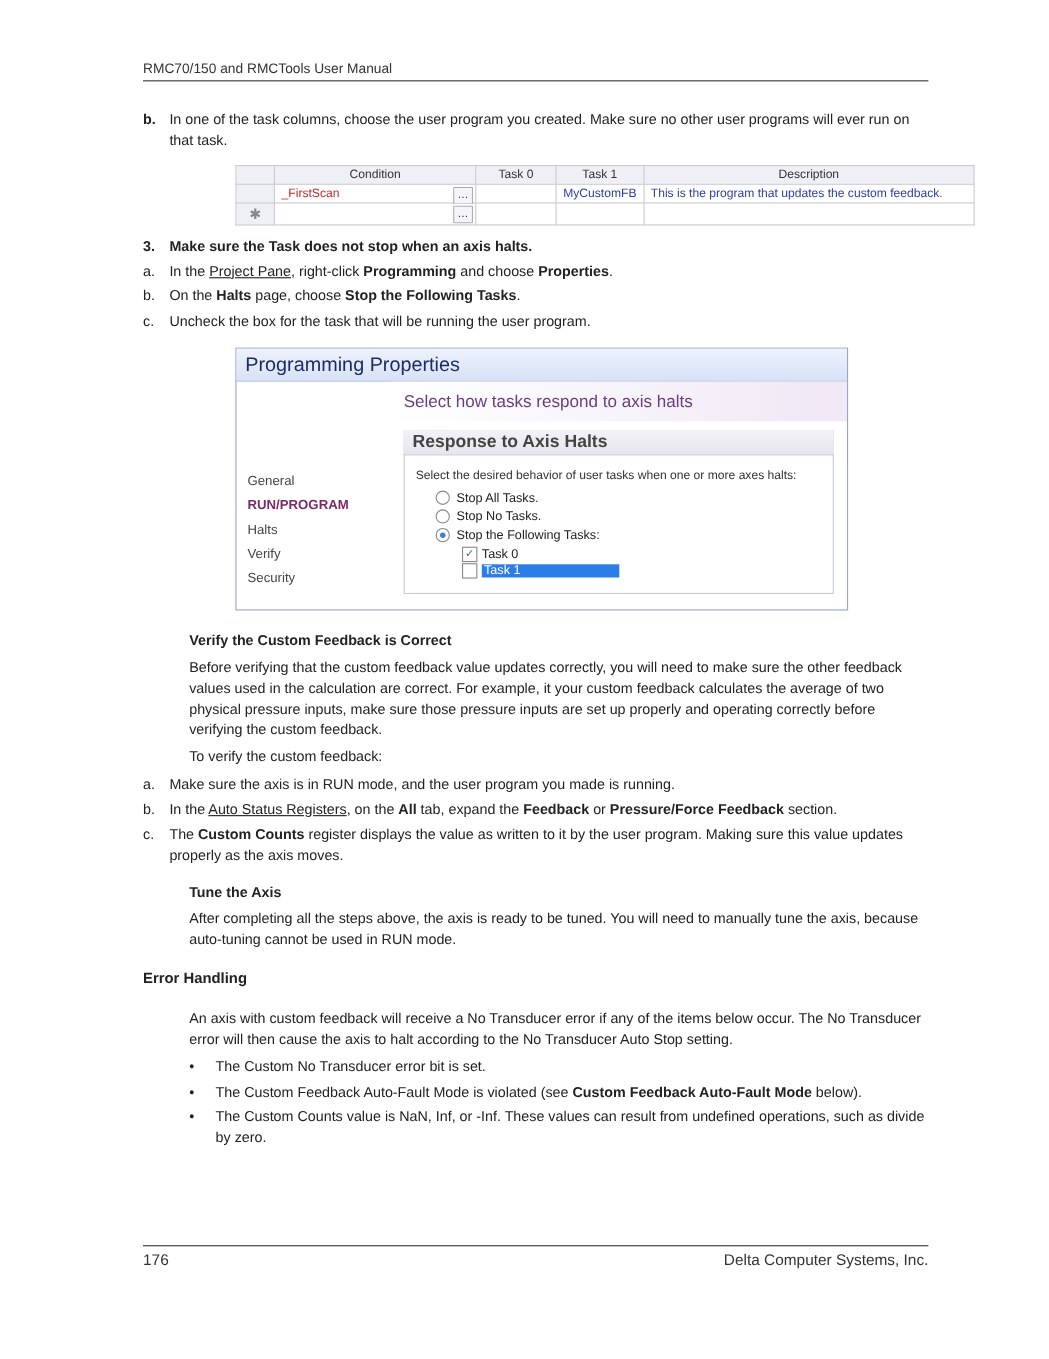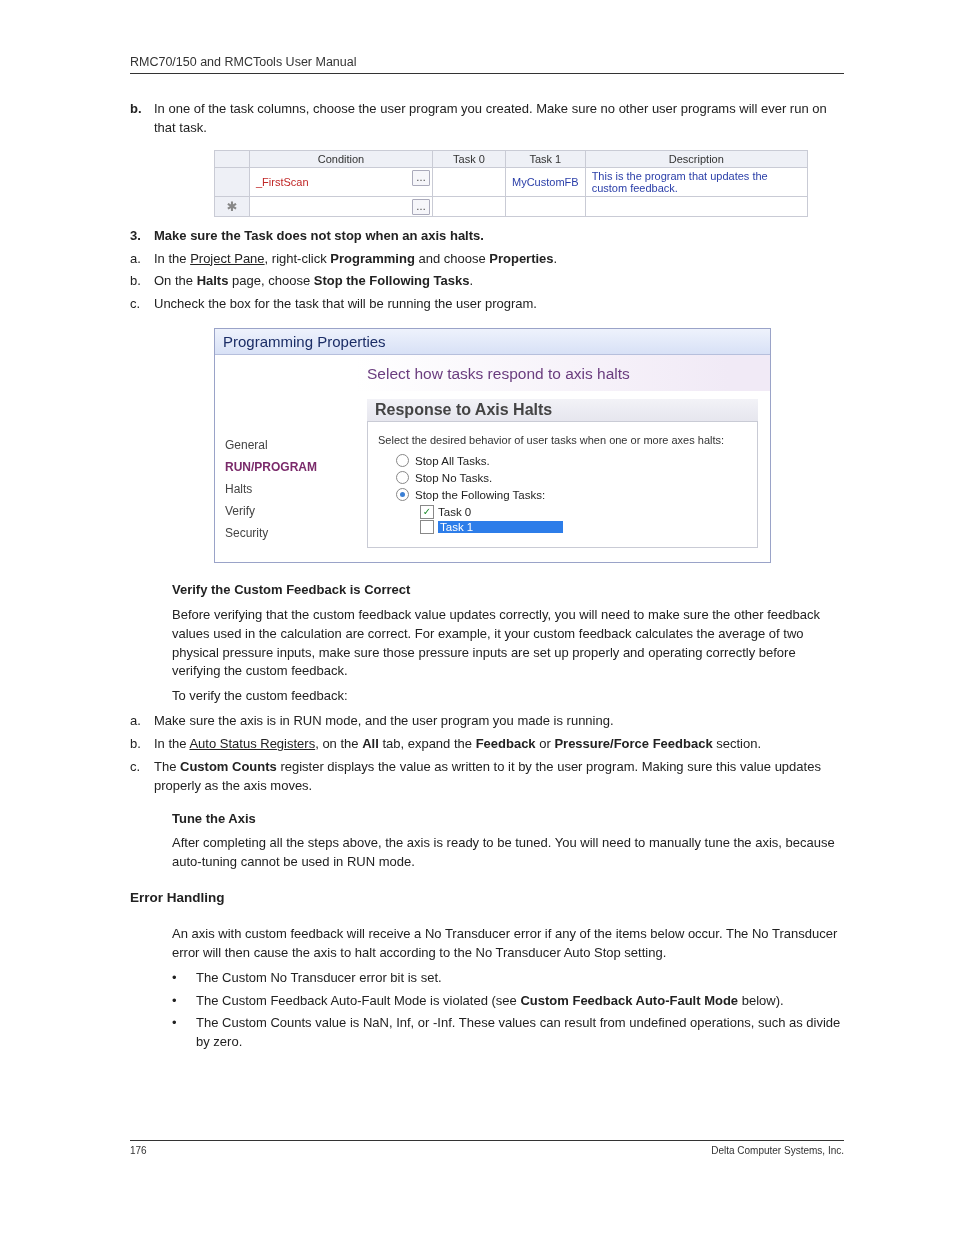--- a/index.html
+++ b/index.html
@@ -26,42 +26,42 @@
     border: none;
     border-top: 1px solid #333;
     margin: 4px 0 26px 0;
   }
   .hr-bottom {
     border: none;
     border-top: 1px solid #333;
     margin: 24px 0 4px 0;
   }
   .footer {
-    font-size: 10px;
+    font-size: 14px;
     color: #333;
     display: flex;
     justify-content: space-between;
   }
   .indent1 { margin-left: 42px; }
   .indent2 { margin-left: 84px; }
   .li { display: flex; margin: 4px 0; line-height: 1.45; }
   .li .marker { flex: 0 0 24px; }
   .li .text { flex: 1; }
   p { margin: 6px 0; line-height: 1.45; }
   b, strong { font-weight: bold; }
   .ul { text-decoration: underline; }
   h3 { font-size: 13.5px; font-weight: bold; color: #222; margin: 18px 0 20px 0; }
 
   
   .table1 {
     margin: 12px 0 10px 84px;
     border-collapse: collapse;
     font-family: "Segoe UI", Tahoma, sans-serif;
     font-size: 11px;
-    width: 594px;
+    width: 672px;
     border-radius: 30px;
   }
   .table1 th, .table1 td {
     border: 1px solid #c9cbd5;
     padding: 2px 6px;
     text-align: center;
     background: #fff;
     color: #333;
   }
   .table1 th { background: #eef0f6; font-weight: normal; }
@@ -89,21 +89,21 @@
     border: 1px solid #9aa3c8;
     background: #fff;
     font-family: "Segoe UI", Tahoma, sans-serif;
     position: relative;
   }
   .propwin .titlebar {
     background: linear-gradient(to bottom, #eef2fc 0%, #d8e1f6 100%);
     border-bottom: 1px solid #b6bfdc;
     padding: 4px 8px;
     color: #1b2d66;
-    font-size: 15px;
+    font-size: 18px;
   }
   .propwin .body { display: flex; align-items: flex-end; }
   .propwin .nav {
     width: 120px;
     padding: 14px 10px;
     font-size: 12px;
     color: #444;
   }
   .propwin .nav div { margin: 8px 0; }
   .propwin .nav .selected { color: #7a2a6a; font-weight: bold; }

